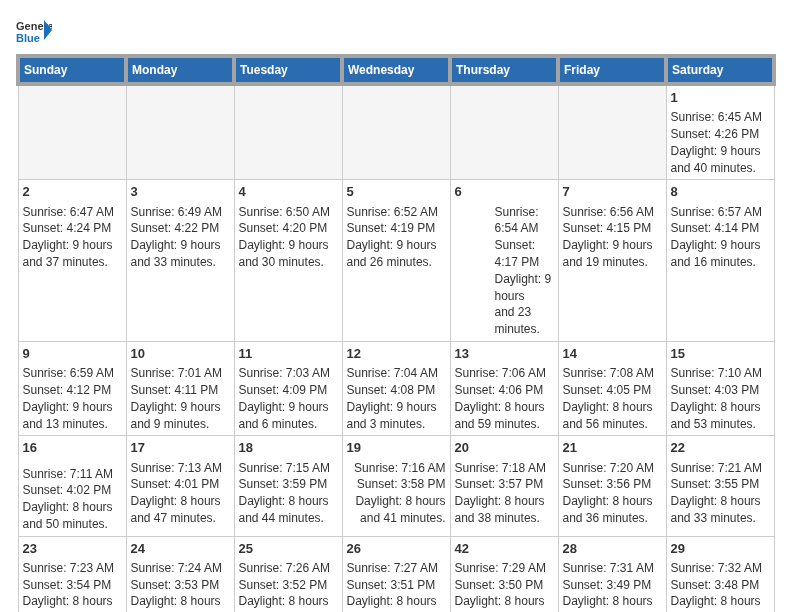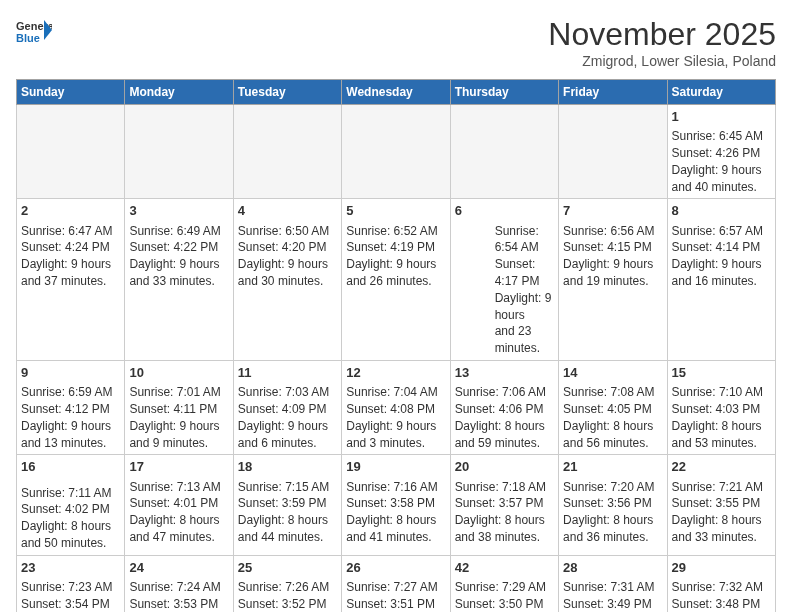--- a/index.html
+++ b/index.html
@@ -42,21 +42,21 @@
       border-collapse: collapse;
       font-size: 10px;
     }
     .calendar thead th {
       background: #2B6CB0;
       color: #fff;
       padding: 5px 4px;
       text-align: left;
       font-size: 12px;
       font-weight: bold;
-      border: 1px solid #a3a3a3;
+      border: 4px solid #a3a3a3;
     }
     .calendar tbody td {
       border: 1px solid #ccc;
       vertical-align: top;
       padding: 3px 4px;
       height: 80px;
       width: 108px;
       background: #fff;
       color: #333;
       font-size: 10px;
@@ -84,24 +84,20 @@
 </head>
 <body>
 
 <div class="header-area">
   <div class="logo">
     <svg class="logo-icon" viewBox="0 0 36 28">
       <text x="0" y="14" font-size="11" font-weight="bold" fill="#333">General</text>
       <text x="0" y="26" font-size="11" font-weight="bold" fill="#1a6fba">Blue</text>
       <polygon points="28,4 36,14 28,24" fill="#1a6fba"></polygon>
     </svg>
-  </div>
-  <div class="title-block">
-    <div class="month-title">November 2025</div>
-    <div class="subtitle">Zmigrod, Lower Silesia, Poland</div>
   </div>
 </div>
 
 <table class="calendar">
   <thead>
     <tr id="header-row">
         <th>Sunday</th>
         <th>Monday</th>
         <th>Tuesday</th>
         <th>Wednesday</th>
@@ -245,21 +241,21 @@
         </td>
         <td>
           <span class="day-number">18</span>
           <div class="day-info" style="white-space: pre-line;">Sunrise: 7:15 AM
 Sunset: 3:59 PM
 Daylight: 8 hours
 and 44 minutes.</div>
         </td>
         <td>
           <span class="day-number">19</span>
-          <div class="day-info" style="white-space: pre-line;">Sunrise: 7:16 AM
+          <div class="day-info" style="white-space: pre-line; text-align: right;">Sunrise: 7:16 AM
 Sunset: 3:58 PM
 Daylight: 8 hours
 and 41 minutes.</div>
         </td>
         <td>
           <span class="day-number">20</span>
           <div class="day-info" style="white-space: pre-line;">Sunrise: 7:18 AM
 Sunset: 3:57 PM
 Daylight: 8 hours
 and 38 minutes.</div>

